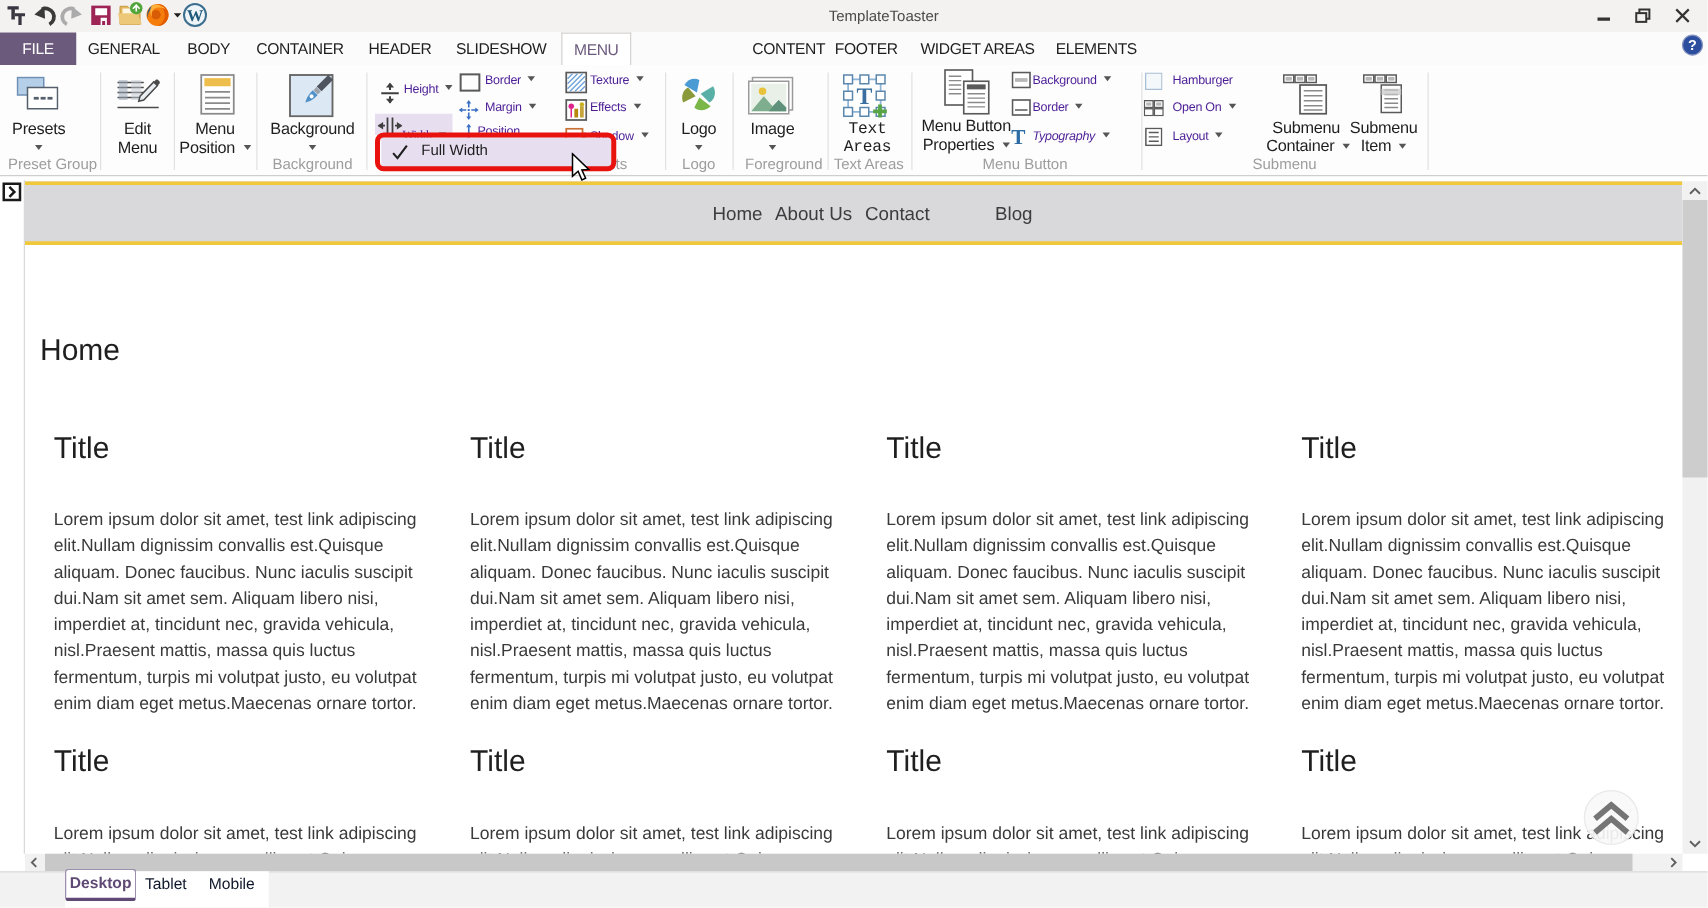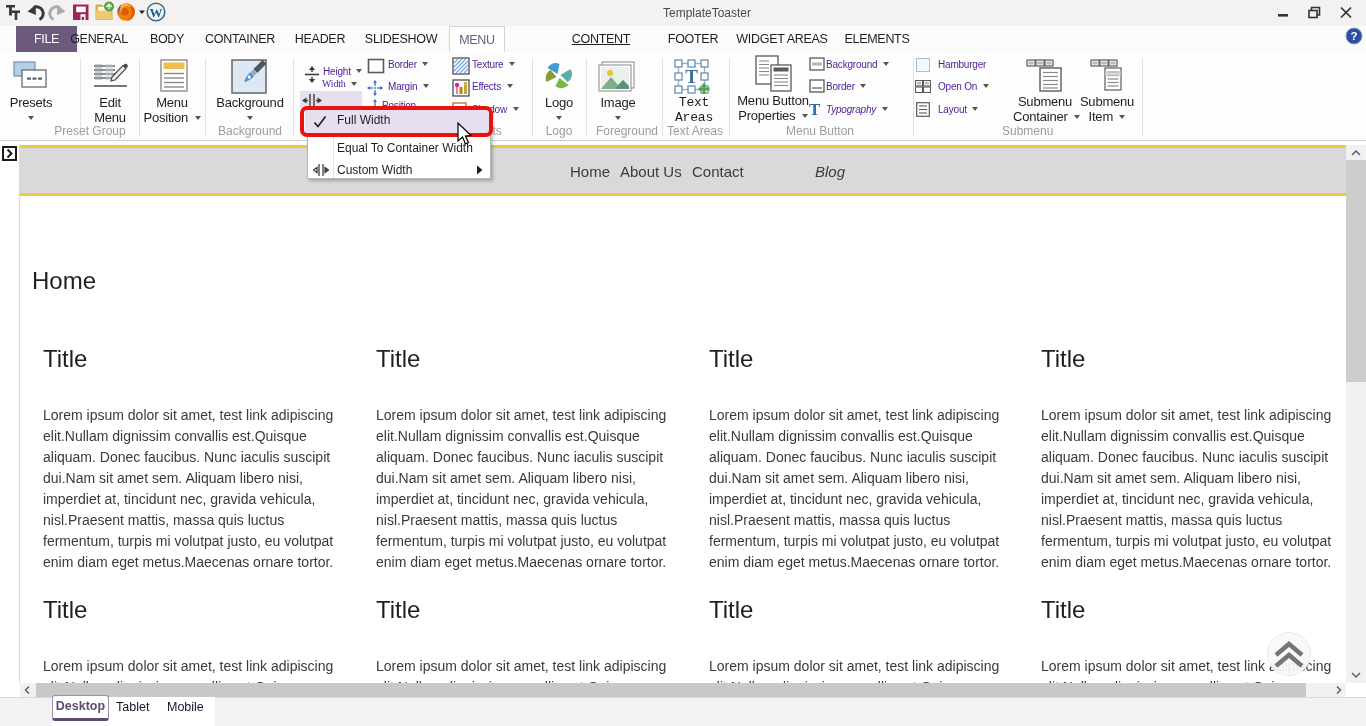--- a/index.html
+++ b/index.html
@@ -117,29 +117,29 @@
       <path d="M71 1.5 L81 11.5"></path>
         <path d="M81 1.5 L71 11.5"></path>
     </g>
   </svg>
   <svg class="icon" style="left:1345px;top:27px;z-index:5;" width="18" height="18" viewBox="0 0 18 18">
     <circle cx="9" cy="9" r="8" fill="#2d4d9e" stroke="#8795c0" stroke-width="1"></circle>
     <text x="9" y="13.2" font-size="11.5" font-weight="bold" fill="#fff" text-anchor="middle" font-family="Liberation Sans">?</text>
   </svg>
 
   <div id="tabrow">
-    <div class="rtab" id="tab-file" style="left:16px;width:61px;">FILE</div>
+    <div class="rtab" id="tab-file" style="left:0;width:61px;">FILE</div>
     <div class="rtab" style="left:59px;width:80px;">GENERAL</div>
     <div class="rtab" style="left:133px;width:68px;">BODY</div>
     <div class="rtab" style="left:195px;width:90px;">CONTAINER</div>
     <div class="rtab" style="left:283px;width:74px;">HEADER</div>
     <div class="rtab" style="left:354px;width:94px;">SLIDESHOW</div>
     <div class="rtab" id="tab-menu" style="left:449px;width:56px;">MENU</div>
     <div class="rtab" style="left:506px;width:78px;margin-top:45px;">SIDEBAR</div>
-    <div class="rtab" style="left:562px;width:78px;text-decoration:underline;">CONTENT</div>
+    <div class="rtab" style="left:592px;width:78px;">CONTENT</div>
     <div class="rtab" style="left:656px;width:74px;">FOOTER</div>
     <div class="rtab" style="left:728px;width:108px;">WIDGET AREAS</div>
     <div class="rtab" style="left:836px;width:82px;">ELEMENTS</div>
   </div>
 
   <div id="ribbon">
     <div class="sep" style="left:80px;"></div>
     <div class="sep" style="left:139px;"></div>
     <div class="sep" style="left:205px;"></div>
     <div class="sep" style="left:293px;"></div>
@@ -154,33 +154,33 @@
     <div class="biglabel" style="left:84px;top:43px;width:52px;">Edit<br>Menu</div>
     <div class="biglabel" style="left:139px;top:43px;width:66px;">Menu<br>Position <span class="caret"></span></div>
     <div class="biglabel" style="left:209px;top:43px;width:82px;">Background<br><span class="caret" style="margin-left:0;"></span></div>
     <div class="biglabel" style="left:533px;top:43px;width:52px;">Logo<br><span class="caret" style="margin-left:0;"></span></div>
     <div class="biglabel" style="left:589px;top:43px;width:58px;">Image<br><span class="caret" style="margin-left:0;"></span></div>
     <div class="biglabel" style="left:665px;top:43px;width:58px;font-family:Liberation Mono, monospace;">Text<br>Areas</div>
     <div class="biglabel" style="left:732px;top:41px;width:82px;">Menu Button<br>Properties <span class="caret"></span></div>
     <div class="biglabel" style="left:1013px;top:42px;width:64px;">Submenu<br>Container <span class="caret"></span></div>
     <div class="biglabel" style="left:1079px;top:42px;width:56px;">Submenu<br>Item <span class="caret"></span></div>
 
-    <div class="glabel" style="left:6px;width:72px;margin-left:48px;">Preset Group</div>
+    <div class="glabel" style="left:6px;width:72px;">Preset Group</div>
     <div class="glabel" style="left:214px;width:72px;">Background</div>
     <div class="glabel" style="left:463px;width:41px;">Effects</div>
     <div class="glabel" style="left:545px;width:28px;">Logo</div>
     <div class="glabel" style="left:596px;width:60px;">Foreground</div>
     <div class="glabel" style="left:666px;width:58px;">Text Areas</div>
     <div class="glabel" style="left:786px;width:66px;">Menu Button</div>
     <div class="glabel" style="left:1002px;width:50px;">Submenu</div>
 
     <div id="widthhl" style="position:absolute;left:300px;top:39px;width:62px;height:17px;background:#e7def0;"></div>
 
     <div class="smallitem" style="left:323px;top:14px;">Height <span class="caret"></span></div>
-    <div class="smallitem" style="left:322px;top:26px;font-family:Liberation Serif, serif;">Width <span class="caret"></span></div>
+    <div class="smallitem" style="left:322px;top:51px;font-family:Liberation Serif, serif;">Width <span class="caret"></span></div>
     <div class="smallitem" style="left:388px;top:7px;">Border <span class="caret"></span></div>
     <div class="smallitem" style="left:388px;top:29px;">Margin <span class="caret"></span></div>
     <div class="smallitem" style="left:382px;top:48px;">Position</div>
     <div class="smallitem" style="left:472px;top:7px;">Texture <span class="caret"></span></div>
     <div class="smallitem" style="left:472px;top:29px;">Effects <span class="caret"></span></div>
     <div class="smallitem" style="left:472px;top:52px;">Shadow <span class="caret"></span></div>
     <div class="smallitem" style="left:826px;top:7px;">Background <span class="caret"></span></div>
     <div class="smallitem" style="left:826px;top:29px;">Border <span class="caret"></span></div>
     <div class="smallitem" style="left:826px;top:52px;font-style:italic;">Typography <span class="caret"></span></div>
     <div class="smallitem" style="left:938px;top:7px;">Hamburger</div>
@@ -439,21 +439,21 @@
   <div id="leftstrip"></div>
   <div id="expander"></div>
   <svg class="icon" style="left:4px;top:148px;" width="11" height="11" viewBox="0 0 11 11">
       <path d="M3.5 1.5 L7.5 5.5 L3.5 9.5" stroke="#1a1a1a" stroke-width="2" fill="none"></path>
     </svg>
   <div id="preview">
     <div id="sitemenu">
       <div class="mitem" style="left:550px;">Home</div>
       <div class="mitem" style="left:600px;">About Us</div>
       <div class="mitem" style="left:672px;">Contact</div>
-      <div class="mitem" style="left:795px;font-style:italic;">Blog</div>
+      <div class="mitem" style="left:776px;">Blog</div>
     </div>
     <div id="homehead">Home</div>
     <div class="coltitle" style="left:23px;top:200px;">Title</div>
     <div class="coltitle" style="left:356px;top:200px;">Title</div>
     <div class="coltitle" style="left:689px;top:200px;">Title</div>
     <div class="coltitle" style="left:1021px;top:200px;">Title</div>
     <div class="coltext" style="left:23px;top:260px;">Lorem ipsum dolor sit amet, test link adipiscing<br>elit.Nullam dignissim convallis est.Quisque<br>aliquam. Donec faucibus. Nunc iaculis suscipit<br>dui.Nam sit amet sem. Aliquam libero nisi,<br>imperdiet at, tincidunt nec, gravida vehicula,<br>nisl.Praesent mattis, massa quis luctus<br>fermentum, turpis mi volutpat justo, eu volutpat<br>enim diam eget metus.Maecenas ornare tortor.</div>
     <div class="coltext" style="left:356px;top:260px;">Lorem ipsum dolor sit amet, test link adipiscing<br>elit.Nullam dignissim convallis est.Quisque<br>aliquam. Donec faucibus. Nunc iaculis suscipit<br>dui.Nam sit amet sem. Aliquam libero nisi,<br>imperdiet at, tincidunt nec, gravida vehicula,<br>nisl.Praesent mattis, massa quis luctus<br>fermentum, turpis mi volutpat justo, eu volutpat<br>enim diam eget metus.Maecenas ornare tortor.</div>
     <div class="coltext" style="left:689px;top:260px;">Lorem ipsum dolor sit amet, test link adipiscing<br>elit.Nullam dignissim convallis est.Quisque<br>aliquam. Donec faucibus. Nunc iaculis suscipit<br>dui.Nam sit amet sem. Aliquam libero nisi,<br>imperdiet at, tincidunt nec, gravida vehicula,<br>nisl.Praesent mattis, massa quis luctus<br>fermentum, turpis mi volutpat justo, eu volutpat<br>enim diam eget metus.Maecenas ornare tortor.</div>
     <div class="coltext" style="left:1021px;top:260px;">Lorem ipsum dolor sit amet, test link adipiscing<br>elit.Nullam dignissim convallis est.Quisque<br>aliquam. Donec faucibus. Nunc iaculis suscipit<br>dui.Nam sit amet sem. Aliquam libero nisi,<br>imperdiet at, tincidunt nec, gravida vehicula,<br>nisl.Praesent mattis, massa quis luctus<br>fermentum, turpis mi volutpat justo, eu volutpat<br>enim diam eget metus.Maecenas ornare tortor.</div>
@@ -489,36 +489,20 @@
   <div id="desktoptab">Desktop</div>
   <div class="btab" style="left:116px;">Tablet</div>
   <div class="btab" style="left:167px;">Mobile</div>
 
   <div id="btt"></div>
   <svg class="icon" style="left:1273px;top:641px;" width="32" height="30" viewBox="0 0 32 30">
     <path d="M3 14 L16 3 L29 14" stroke="#757575" stroke-width="4.5" fill="none"></path>
     <path d="M3 25 L16 14 L29 25" stroke="#757575" stroke-width="4.5" fill="none"></path>
   </svg>
 
-  <div id="dropdown">
-    <div style="position:absolute;left:25px;top:0;width:1px;height:100%;background:#e3e3e3;"></div>
-    <div style="position:absolute;top:29px;left:29px;font-size:12px;color:#1e1e1e;">Equal To Container Width</div>
-    <div style="position:absolute;top:51px;left:29px;font-size:12px;color:#1e1e1e;">Custom Width</div>
-    <svg style="position:absolute;left:5px;top:50px;" width="16" height="16" viewBox="0 0 16 16">
-      <g stroke="#3f3f3f" stroke-width="1.3" fill="#3f3f3f">
-        <line x1="6" y1="2" x2="6" y2="14"></line>
-          <line x1="10" y1="2" x2="10" y2="14"></line>
-        <path d="M0.5 8 L4 5.5 V10.5 Z M4 5.5 L0.5 8 L4 10.5 Z" transform="translate(0,0)"></path>
-          <path d="M15.5 8 L12 5.5 V10.5 Z"></path>
-      </g>
-    </svg>
-    <svg style="position:absolute;right:7px;top:53px;" width="7" height="10" viewBox="0 0 7 10">
-        <path d="M1 0.5 L6.5 5 L1 9.5 Z" fill="#1e1e1e"></path>
-      </svg>
-  </div>
   <div id="fullwidthhl"></div>
   <div id="fwtext">Full Width</div>
   <svg class="icon" style="left:313px;top:115px;" width="14" height="14" viewBox="0 0 14 14">
       <path d="M1.5 7.5 L5 11.5 L12.5 1.5" stroke="#1e1e1e" stroke-width="1.7" fill="none"></path>
     </svg>
   <div id="redbox"></div>
 
   <svg class="icon" style="left:456px;top:122px;" width="18" height="26" viewBox="0 0 18 26">
     <path d="M2 1 L2 19 L6.5 15 L9.5 22 L12.5 20.5 L9.5 14 L15 13.5 Z" fill="#fff" stroke="#000" stroke-width="1.2"></path>
   </svg>

